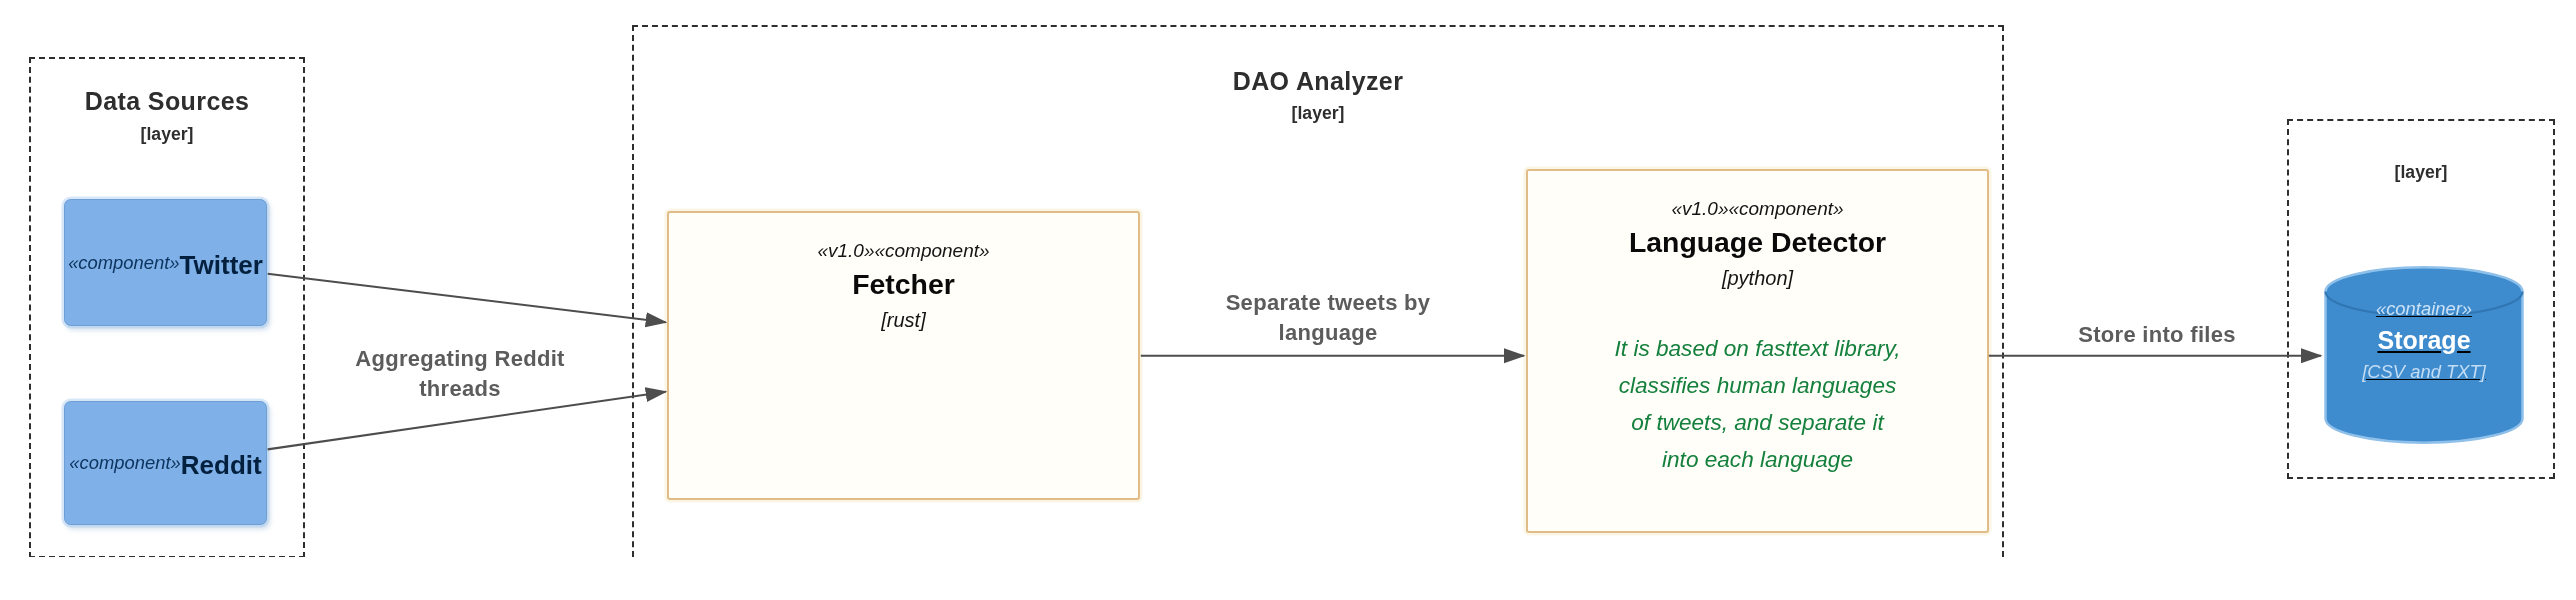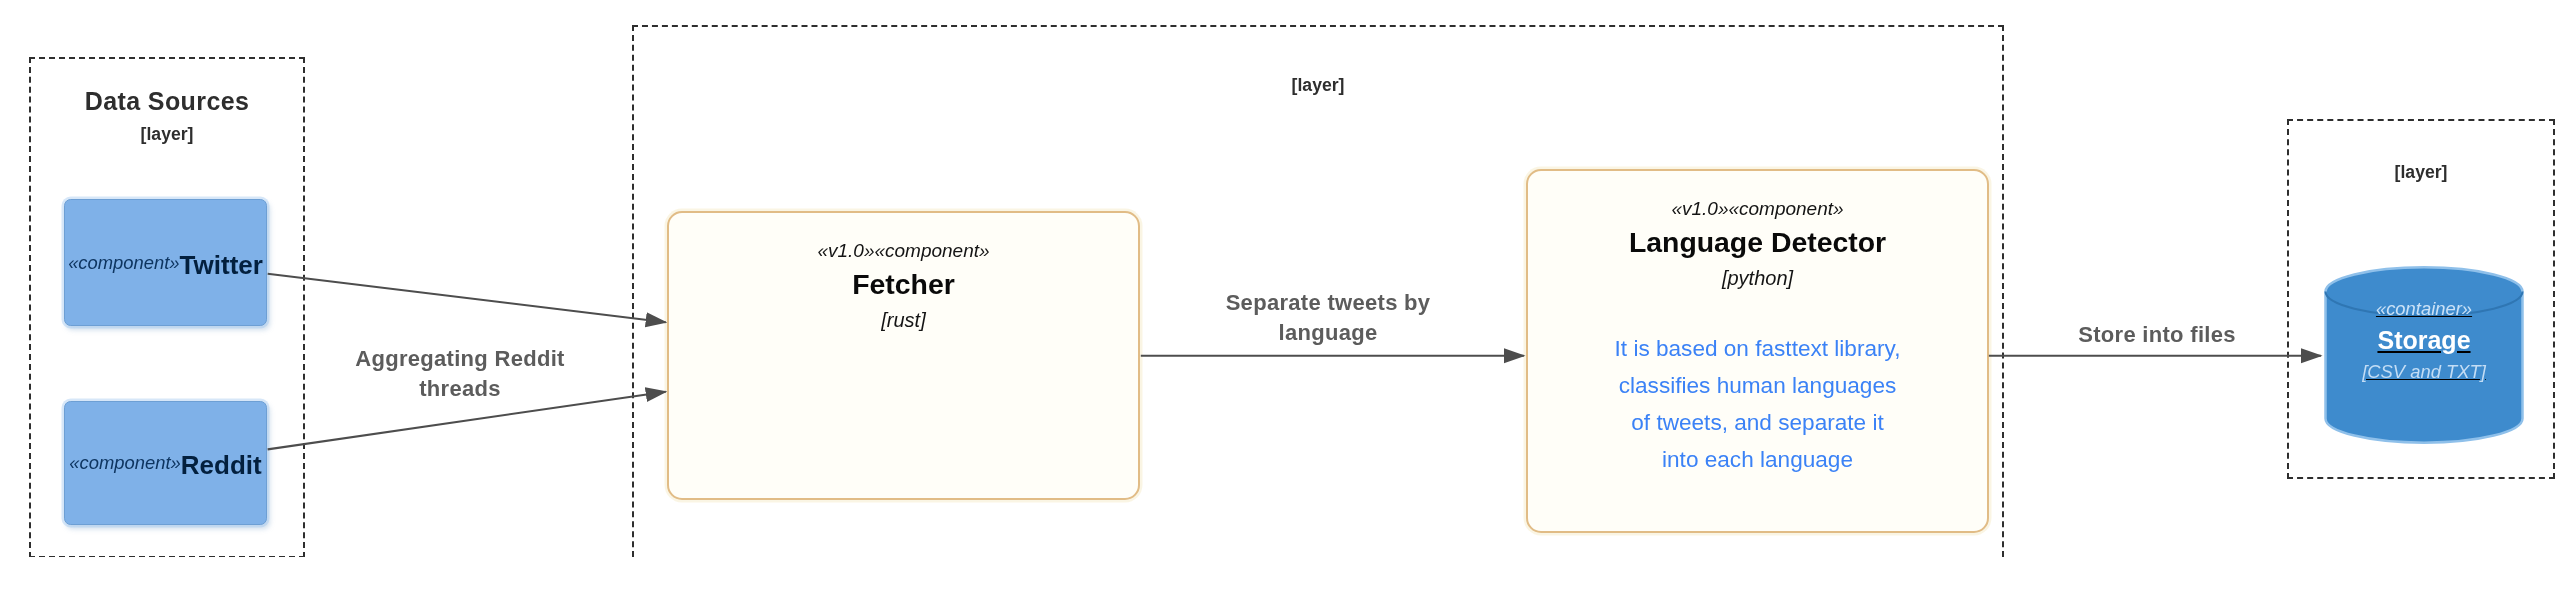--- a/index.html
+++ b/index.html
@@ -39,40 +39,40 @@
   .component .stereotype {
     font-style: italic; font-size: 18.4px; color: #0e3560; line-height: 23.4px;
   }
   .component .name {
     font-weight: bold; font-size: 26px; color: #03203e; line-height: 32px; margin-top: 4.2px;
   }
   .whitebox {
     position: absolute;
     background: #fffef8;
     border: 2.5px solid #e1bc86;
-    border-radius: 15px;
+    border-radius: 3px;
     box-shadow: 0 0 0 2.5px rgba(246, 236, 205, 0.55);
     box-sizing: border-box;
     display: flex; flex-direction: column;
     align-items: center;
     text-align: center;
     padding-top: 25px;
   }
   .whitebox .stereotype {
     font-style: italic; font-size: 19px; color: #141414; line-height: 25px;
   }
   .whitebox .name {
     font-weight: bold; font-size: 28.4px; color: #0a0a0a; line-height: 37px; margin-top: 3.3px;
   }
   .whitebox .tech {
     font-style: italic; font-size: 20px; color: #141414; line-height: 27px; margin-top: 3.3px;
   }
   .whitebox .desc {
-    font-size: 22.6px; color: #3b82f6; line-height: 37px;
-    margin-top: 38px; white-space: pre-line;
+    font-size: 22.6px; color: #15803d; line-height: 37px;
+    margin-top: 38px; white-space: pre-line; font-style: italic;
   }
   #fetcher-box .desc { margin-top: 33px; }
   .cylinder-wrap { position: absolute; }
   .cylinder-text {
     position: absolute; left: 0; top: 33px; right: 0; bottom: 0;
     display: flex; flex-direction: column; align-items: center; justify-content: flex-start;
     text-align: center; z-index: 2; text-decoration: underline;
   }
   .cylinder-text .stereotype {
     font-style: italic; font-size: 18.4px; color: #cbe2f7; line-height: 23.4px;
@@ -118,20 +118,21 @@
     <div class="stereotype">«component»</div>
     <div class="name">Twitter</div>
   </div>
 
   <div class="component" style="left:64px; top:401px; width:203px; height:124px;">
     <div class="stereotype">«component»</div>
     <div class="name">Reddit</div>
   </div>
 
   <div class="layer" style="left:632px; top:25px; width:1372px; height:542px; padding-top:40px;">
+    <div class="layer-title">DAO Analyzer</div>
     <div class="layer-subtitle">[layer]</div>
   </div>
 
   <div class="whitebox" id="fetcher-box" style="left:667px; top:211px; width:473px; height:289px;">
     <div class="stereotype">«v1.0»«component»</div>
     <div class="name">Fetcher</div>
     <div class="tech">[rust]</div>
   </div>
 
   <div class="whitebox" style="left:1526px; top:169px; width:463px; height:364px;">

